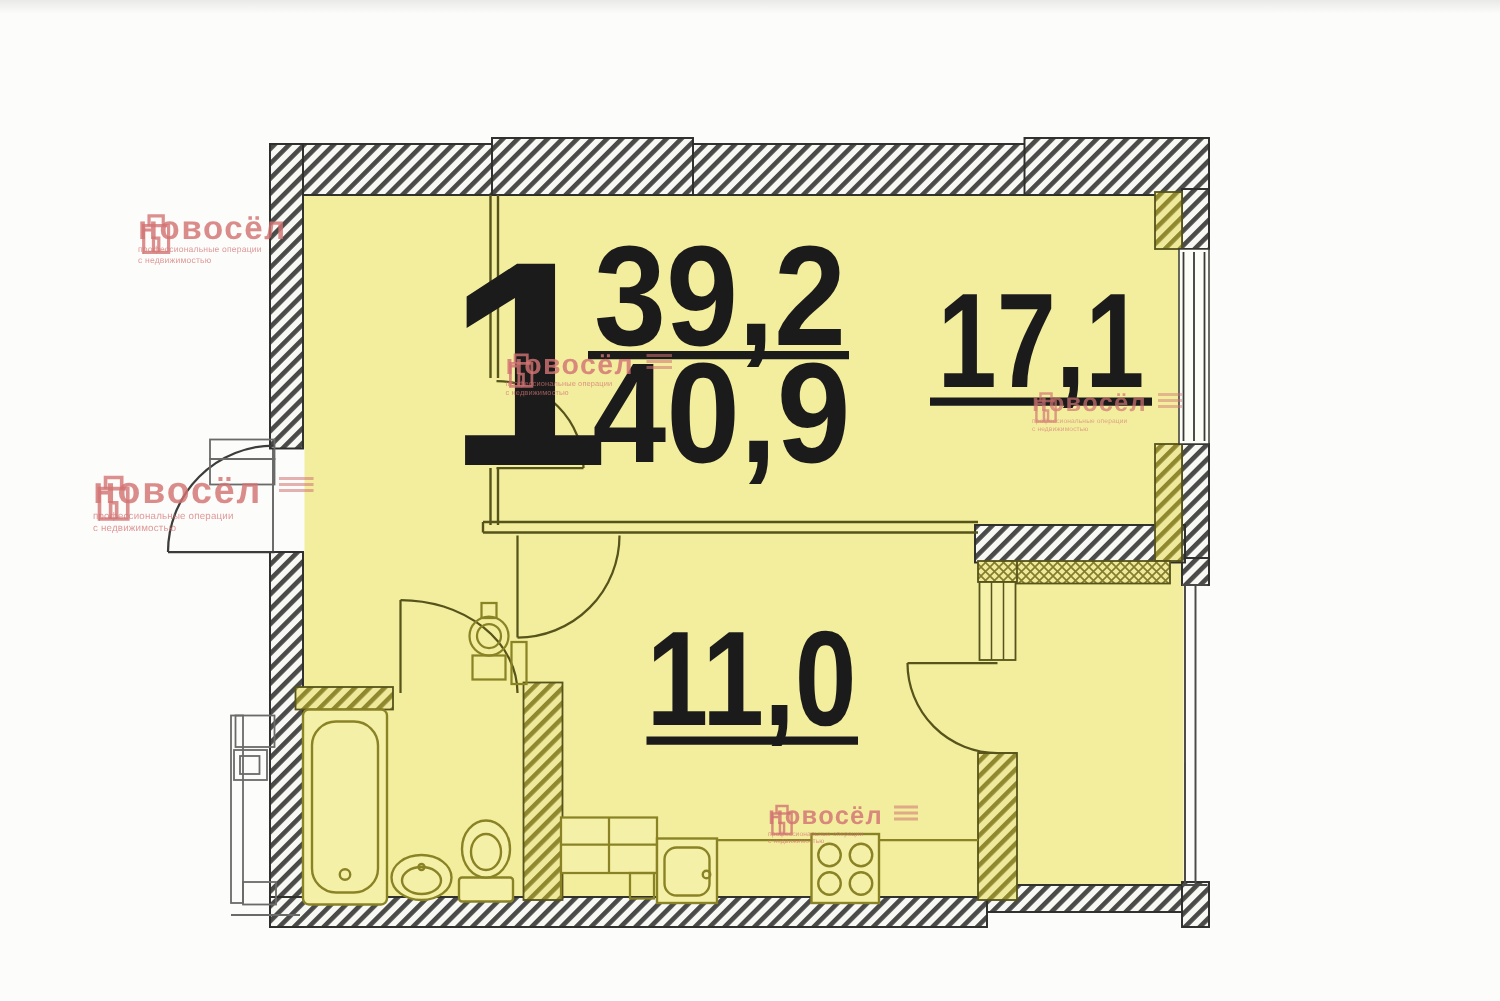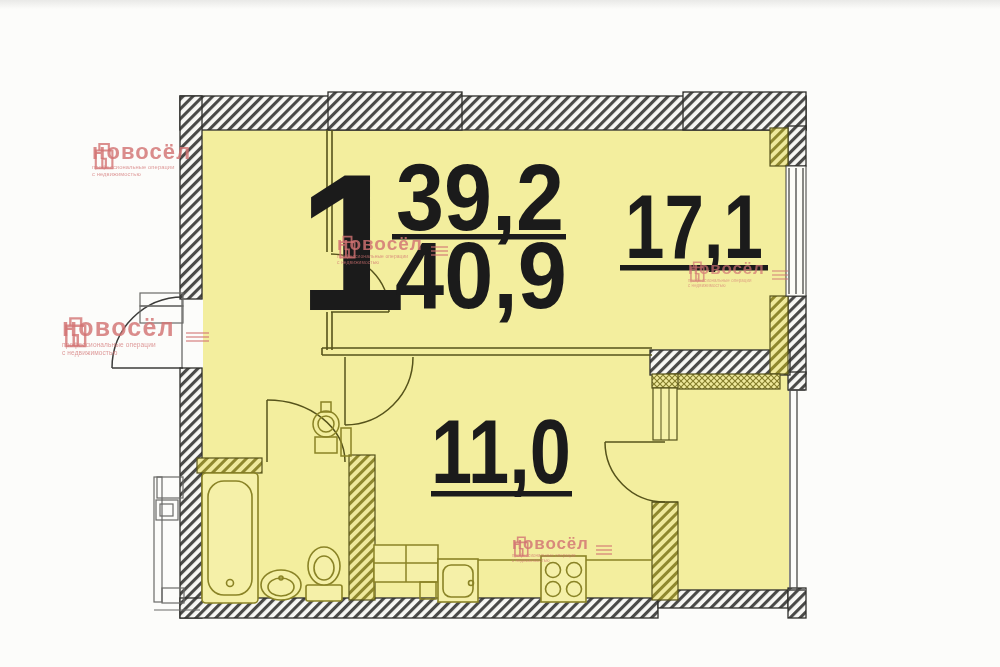--- a/index.html
+++ b/index.html
@@ -3,21 +3,21 @@
 <meta charset="utf-8">
 <style>
   html,body{margin:0;padding:0;background:#ffffff;}
   #stage{position:relative;width:1000px;height:667px;background:#fcfcfa;overflow:hidden;
          font-family:"Liberation Sans",sans-serif;}
   #topfade{position:absolute;left:0;top:0;width:1000px;height:9px;
            background:linear-gradient(#e9e9e7,rgba(250,250,248,0));}
   svg{position:absolute;left:0;top:0;}
   svg text{font-family:"Liberation Sans",sans-serif;font-weight:700;fill:#1b1b1b;}
   
-  .wm{position:absolute;display:flex;align-items:center;color:rgba(210,115,115,.82);
+  .wm{position:absolute;display:flex;align-items:flex-start;color:rgba(210,115,115,.82);
       white-space:nowrap;z-index:5;pointer-events:none;}
   .wm-house{flex:0 0 auto;margin-right:.25em;}
   .wm-col{display:flex;flex-direction:column;line-height:1;}
   .wm-brand{font-weight:700;letter-spacing:.05em;}
   .wm-tag{margin-top:.18em;font-size:.26em;letter-spacing:.02em;line-height:1.25;
           color:rgba(210,115,115,.72);}
   .wm-side{display:flex;flex-direction:column;gap:2px;margin-left:.45em;margin-top:.1em;}
   .wm-side i{display:block;width:.9em;height:2px;background:rgba(210,115,115,.55);}
   .wm1{left:92px;top:141px;font-size:22px;}
   .wm2{left:62px;top:315px;font-size:25px;}

